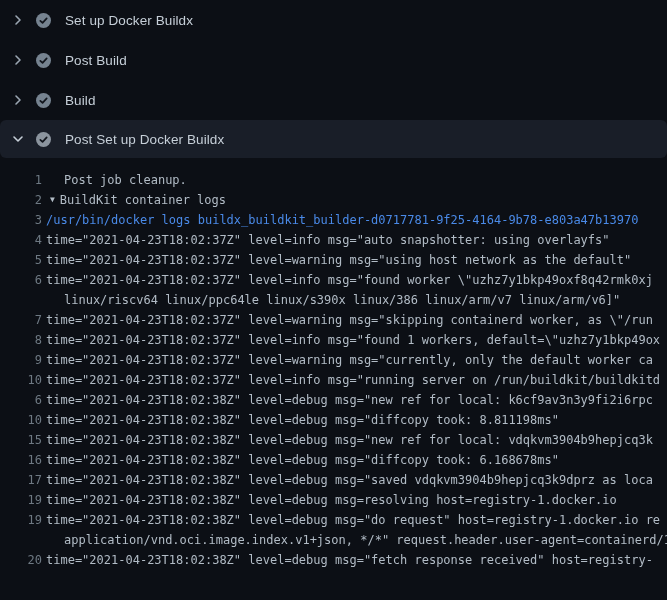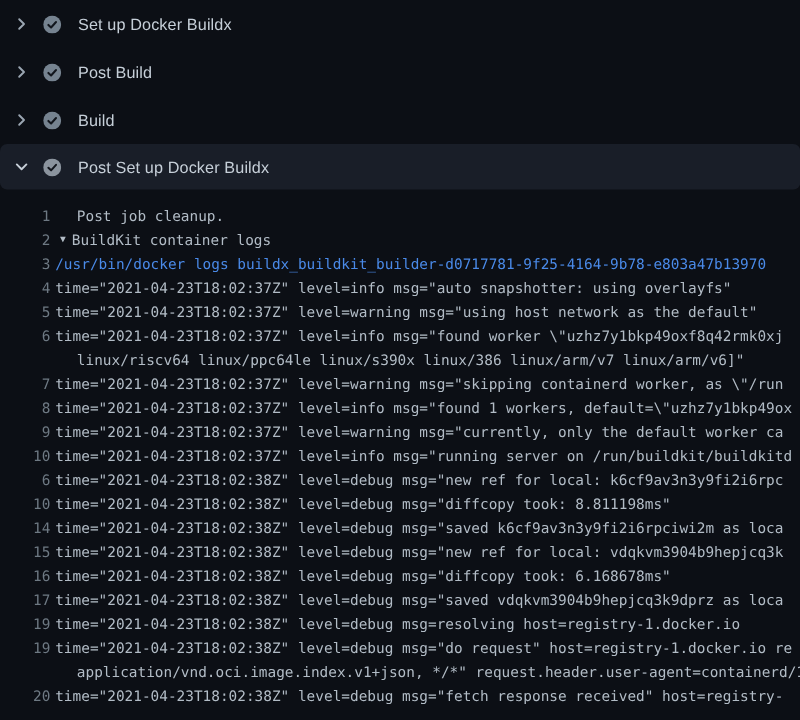--- a/index.html
+++ b/index.html
@@ -124,21 +124,20 @@
       <div class="log-row"><span class="num">4</span><span class="txt ind1">time="2021-04-23T18:02:37Z" level=info msg="auto snapshotter: using overlayfs"</span></div>
       <div class="log-row"><span class="num">5</span><span class="txt ind1">time="2021-04-23T18:02:37Z" level=warning msg="using host network as the default"</span></div>
       <div class="log-row"><span class="num">6</span><span class="txt ind1">time="2021-04-23T18:02:37Z" level=info msg="found worker \"uzhz7y1bkp49oxf8q42rmk0xj</span></div>
       <div class="log-row"><span class="num"></span><span class="txt ind0">linux/riscv64 linux/ppc64le linux/s390x linux/386 linux/arm/v7 linux/arm/v6]"</span></div>
       <div class="log-row"><span class="num">7</span><span class="txt ind1">time="2021-04-23T18:02:37Z" level=warning msg="skipping containerd worker, as \"/run</span></div>
       <div class="log-row"><span class="num">8</span><span class="txt ind1">time="2021-04-23T18:02:37Z" level=info msg="found 1 workers, default=\"uzhz7y1bkp49ox</span></div>
       <div class="log-row"><span class="num">9</span><span class="txt ind1">time="2021-04-23T18:02:37Z" level=warning msg="currently, only the default worker ca</span></div>
       <div class="log-row"><span class="num">10</span><span class="txt ind1">time="2021-04-23T18:02:37Z" level=info msg="running server on /run/buildkit/buildkitd</span></div>
       <div class="log-row"><span class="num">6</span><span class="txt ind1">time="2021-04-23T18:02:38Z" level=debug msg="new ref for local: k6cf9av3n3y9fi2i6rpc</span></div>
       <div class="log-row"><span class="num">10</span><span class="txt ind1">time="2021-04-23T18:02:38Z" level=debug msg="diffcopy took: 8.811198ms"</span></div>
-      <div class="log-row"><span class="num">14</span><span class="txt ind1">time="2021-04-23T18:02:38Z" level=debug msg="saved k6cf9av3n3y9fi2i6rpciwi2m as loca</span></div>
       <div class="log-row"><span class="num">15</span><span class="txt ind1">time="2021-04-23T18:02:38Z" level=debug msg="new ref for local: vdqkvm3904b9hepjcq3k</span></div>
       <div class="log-row"><span class="num">16</span><span class="txt ind1">time="2021-04-23T18:02:38Z" level=debug msg="diffcopy took: 6.168678ms"</span></div>
       <div class="log-row"><span class="num">17</span><span class="txt ind1">time="2021-04-23T18:02:38Z" level=debug msg="saved vdqkvm3904b9hepjcq3k9dprz as loca</span></div>
       <div class="log-row"><span class="num">19</span><span class="txt ind1">time="2021-04-23T18:02:38Z" level=debug msg=resolving host=registry-1.docker.io</span></div>
       <div class="log-row"><span class="num">19</span><span class="txt ind1">time="2021-04-23T18:02:38Z" level=debug msg="do request" host=registry-1.docker.io re</span></div>
       <div class="log-row"><span class="num"></span><span class="txt ind0">application/vnd.oci.image.index.v1+json, */*" request.header.user-agent=containerd/1.4</span></div>
       <div class="log-row"><span class="num">20</span><span class="txt ind1">time="2021-04-23T18:02:38Z" level=debug msg="fetch response received" host=registry-</span></div>
     </div>
 
 </div>

